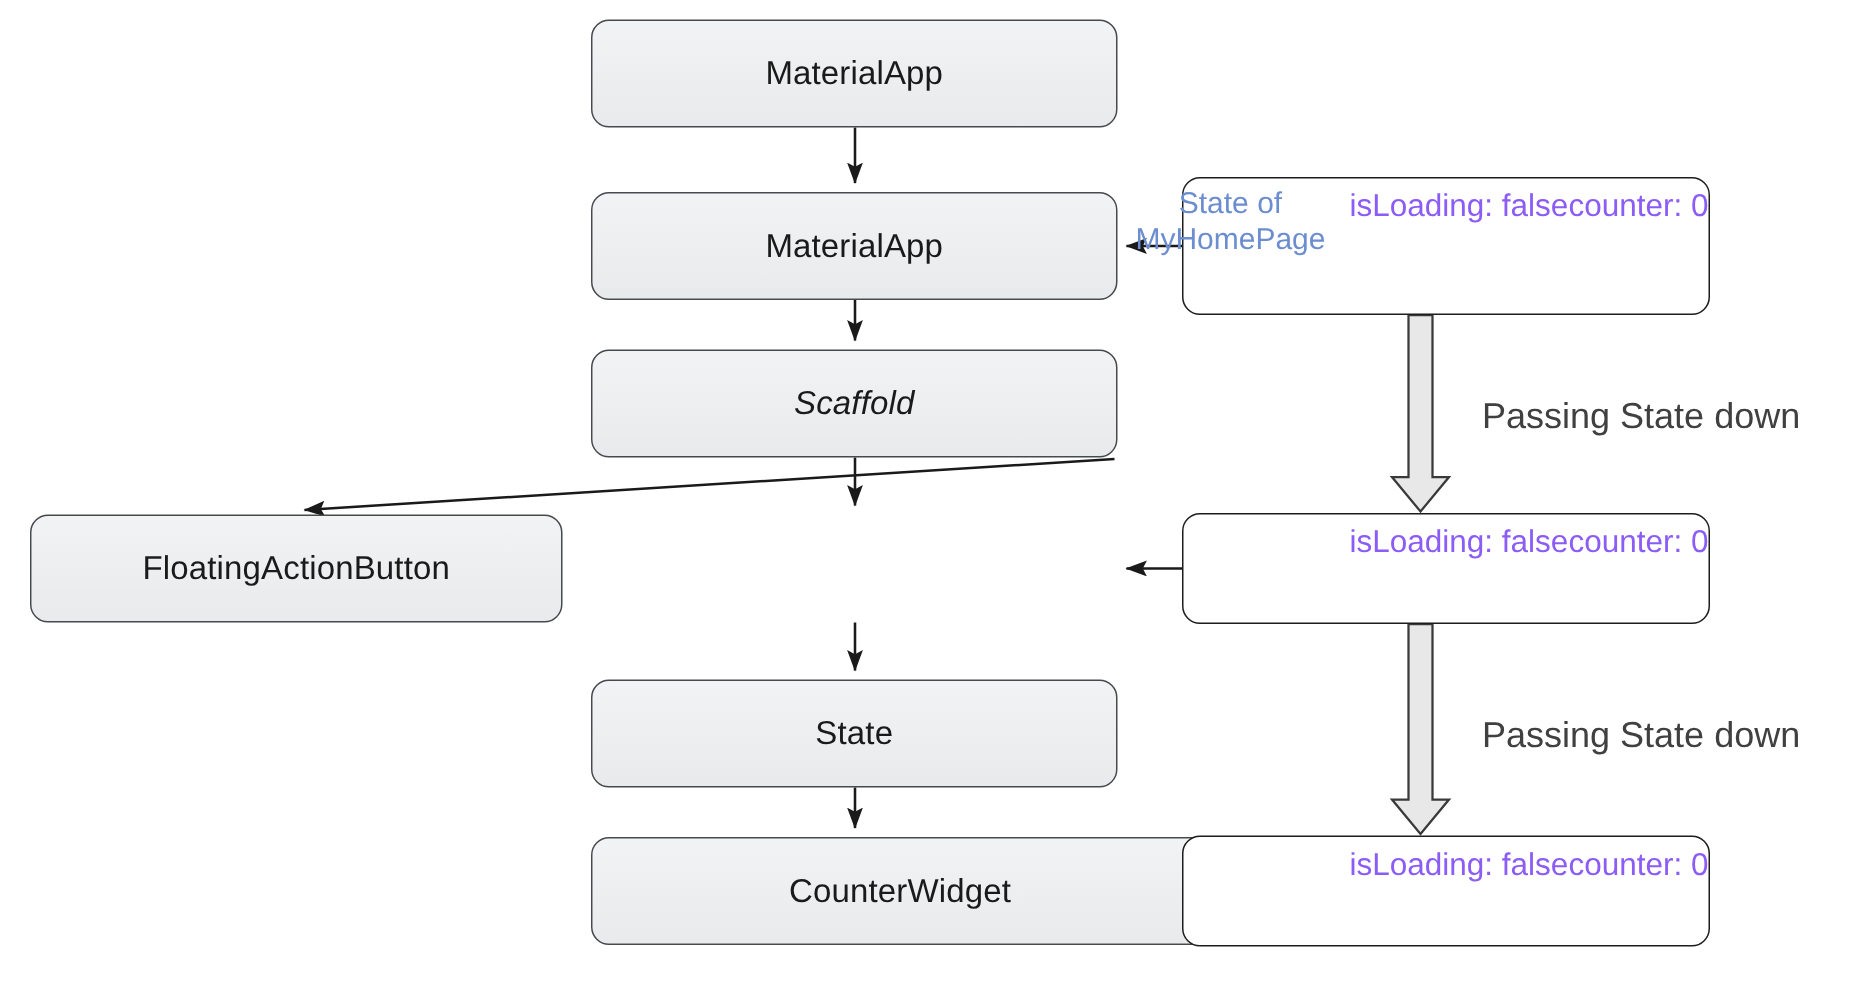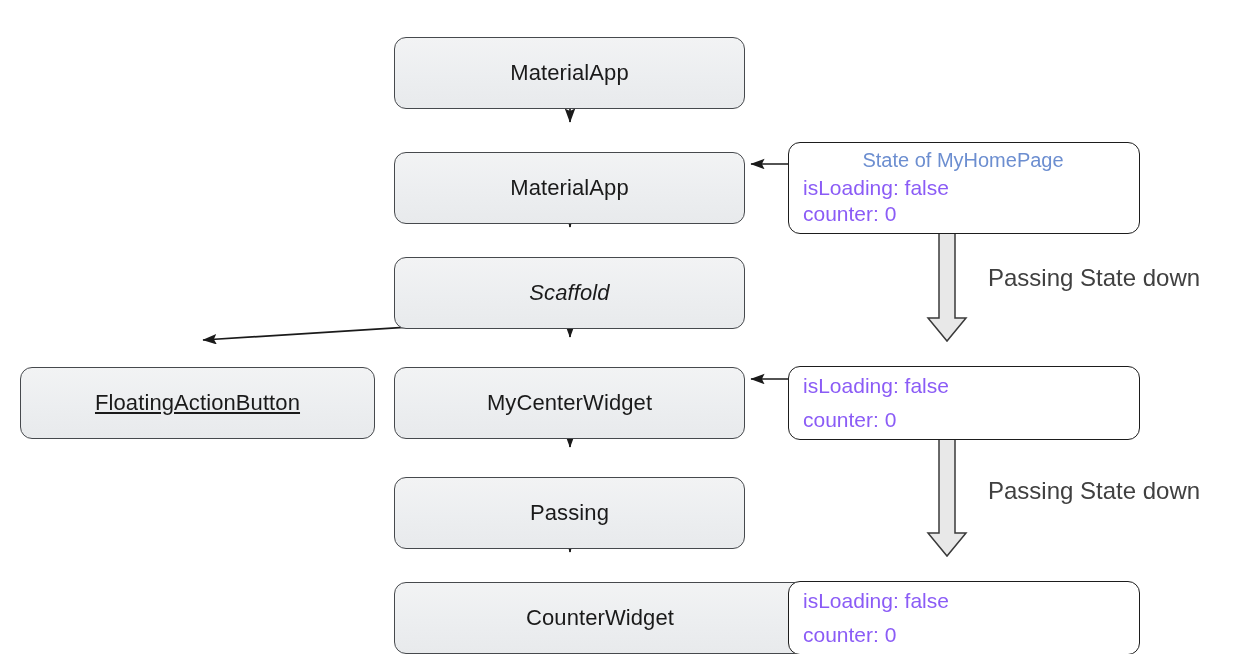--- a/index.html
+++ b/index.html
@@ -27,35 +27,33 @@
     height: 654px;
     pointer-events: none;
   }
   .node {
     position: absolute;
     box-sizing: border-box;
     border-radius: 12px;
     display: flex;
     align-items: center;
     justify-content: center;
-    margin-top: 24px;
   }
   .widget-node {
     background: linear-gradient(to bottom, #f2f3f4 0%, #eceef0 55%, #e8eaec 100%);
     border: 1.6px solid #46494d;
     color: #1a1a1a;
     font-size: 22px;
     letter-spacing: 0.1px;
   }
   .state-node {
     background: #ffffff;
     border: 1.6px solid #1d1d1d;
-    flex-direction: column;
     align-items: stretch;
-    justify-content: space-between;
+    justify-content: flex-end;
     padding: 6px 0 6px 14px;
   }
   .state-title {
     color: #6c8ed0;
     font-size: 20px;
     text-align: center;
     line-height: 1.18;
     padding-right: 16px;
     margin-bottom: 1px;
   }
@@ -107,33 +105,30 @@
   </div>
 
   <div class="node widget-node" style="left:394px; top:128px; width:351px; height:72px;">
     <span>MaterialApp</span>
   </div>
 
   <div class="node widget-node" style="left:394px; top:233px; width:351px; height:72px;font-style:italic;">
     <span>Scaffold</span>
   </div>
 
-  <div class="node widget-node" style="left:394px; top:343px; width:351px; height:72px;">
-    <span>MyCenterWidget</span>
-  </div>
 
   <div class="node widget-node" style="left:394px; top:453px; width:351px; height:72px;">
-    <span>Passing</span>
+    <span>State</span>
   </div>
 
   <div class="node widget-node" style="left:394px; top:558px; width:412px; height:72px;">
     <span>CounterWidget</span>
   </div>
 
-  <div class="node widget-node" style="left:20px; top:343px; width:355px; height:72px;text-decoration:underline;">
+  <div class="node widget-node" style="left:20px; top:343px; width:355px; height:72px;">
     <span>FloatingActionButton</span>
   </div>
 
   <div class="node state-node" style="left:788px; top:118px; width:352px; height:92px;">
     <div class="state-title">State of MyHomePage</div>
     <div class="state-line">isLoading: false</div>
     <div class="state-line">counter: 0</div>
   </div>
 
   <div class="node state-node" style="left:788px; top:342px; width:352px; height:74px;">

